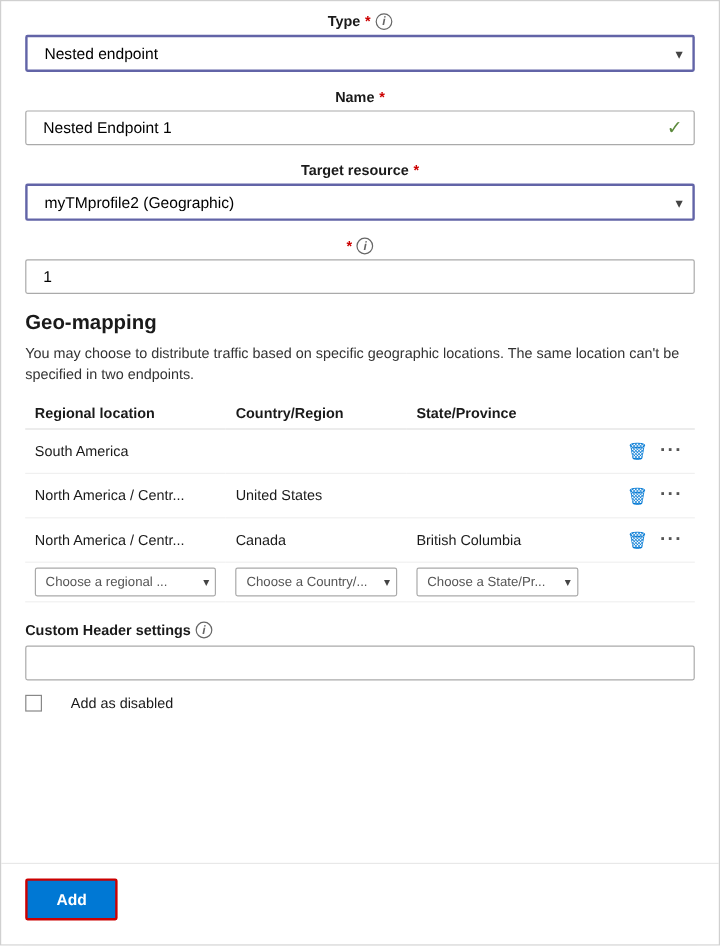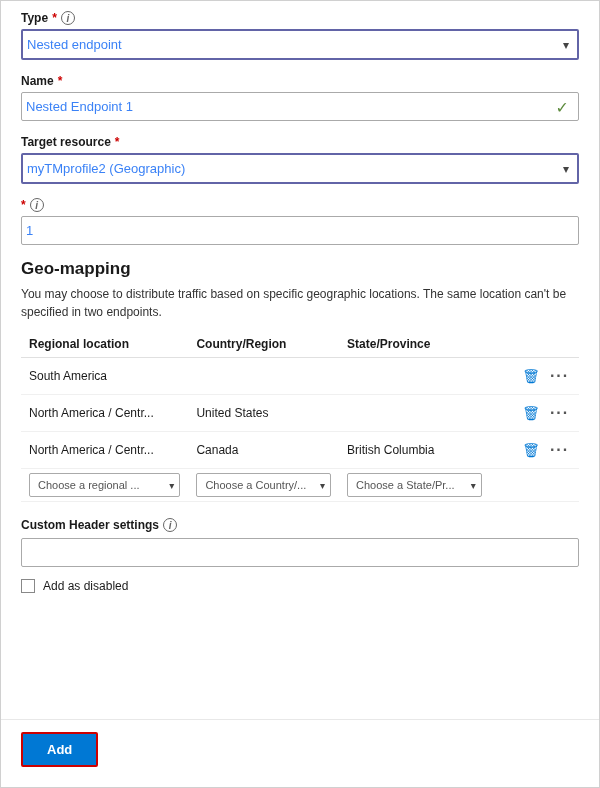--- a/index.html
+++ b/index.html
@@ -66,43 +66,44 @@
       margin-bottom: 14px;
     }
     .field-label {
       font-size: 12px;
       font-weight: 600;
       color: #1a1a1a;
       margin-bottom: 4px;
       display: flex;
       align-items: center;
       gap: 4px;
+      justify-content: center;
     }
     .required { color: #c00; }
     .info-icon {
       display: inline-flex;
       align-items: center;
       justify-content: center;
       width: 14px;
       height: 14px;
       border-radius: 50%;
       border: 1px solid #666;
       font-size: 10px;
       color: #666;
       cursor: pointer;
       font-style: italic;
       font-weight: 700;
     }
     .field-select, .field-input {
       width: 100%;
-      padding: 6px 4px;
+      padding: 6px 14px;
       border: 1px solid #aaa;
       border-radius: 2px;
       font-size: 13px;
-      color: #3b82f6;
+      color: #000000;
       background: #fff;
       appearance: none;
       -webkit-appearance: none;
     }
     .select-wrapper {
       position: relative;
     }
     .select-wrapper .chevron {
       position: absolute;
       right: 10px;
@@ -232,21 +233,21 @@
       padding: 6px 10px;
       border: 1px solid #aaa;
       border-radius: 2px;
       font-size: 13px;
       color: #1a1a1a;
       background: #fff;
     }
     .add-disabled-row {
       display: flex;
       align-items: center;
-      gap: 8px;
+      gap: 24px;
       margin-top: 12px;
     }
     .checkbox {
       width: 14px;
       height: 14px;
       border: 1px solid #888;
       background: #fff;
       flex-shrink: 0;
     }
     .add-disabled-label {

